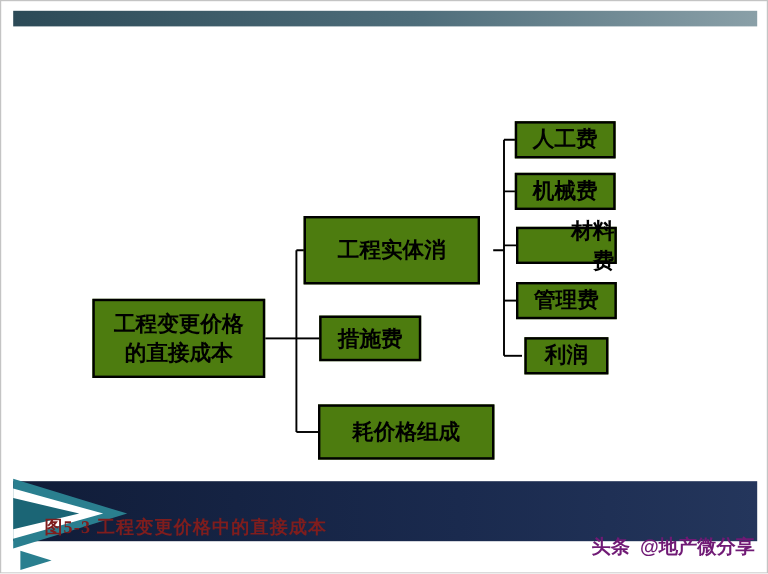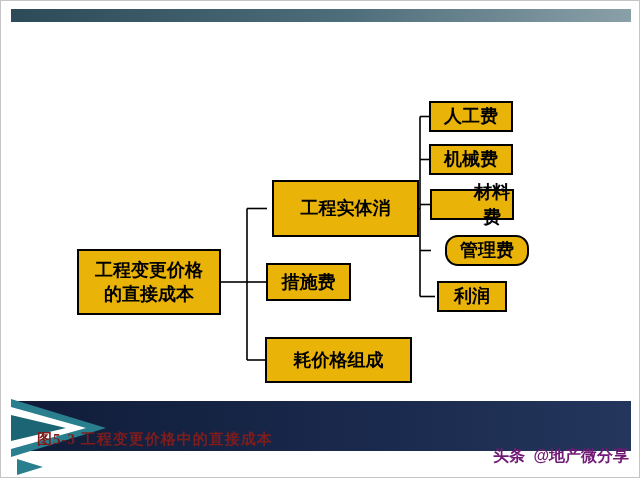--- a/index.html
+++ b/index.html
@@ -8,33 +8,33 @@
     background:#ffffff; border:1px solid #c4c4c4; overflow:hidden;
     font-family:"Liberation Serif","DejaVu Serif",serif;
   }
   .top-bar {
     position:absolute; left:10px; top:8px; width:620px; height:13px;
     background:linear-gradient(90deg,#2c4a57 0%, #4f6e7b 55%, #8aa0a8 100%);
   }
   .connectors { position:absolute; left:0; top:0; width:640px; height:478px; z-index:1; }
   .node {
     position:absolute; z-index:2; box-sizing:border-box;
-    background:#eab308; border:2px solid #000;
+    background:#4d7c0f; border:2px solid #000;
     display:flex; flex-direction:column; align-items:center; justify-content:center;
-    font-weight:bold; font-size:18px; line-height:1.35; text-align:center; color:#000;
+    font-weight:bold; font-size:18px; line-height:1.35; text-align:right; color:#000;
   }
   .node-root   { left:76px;  top:248px; width:144px; height:66px; }
-  .node-l2a    { left:271px; top:179px; width:147px; height:57px; }
+  .node-l2a    { left:252px; top:179px; width:147px; height:57px; }
   .node-l2b    { left:265px; top:262px; width:85px;  height:38px; }
   .node-l2c    { left:264px; top:336px; width:147px; height:46px; }
   .node-leaf   { width:84px; height:31px; }
   .leaf-0 { left:428px; top:100px; }
   .leaf-1 { left:428px; top:143px; }
   .leaf-2 { left:429px; top:188px;padding-left:40px; }
-  .leaf-3 { left:444px; top:234px;border-radius:13px; }
+  .leaf-3 { left:429px; top:234px; }
   .leaf-4 { left:436px; top:280px; width:70px; }
   .bottom-band {
     position:absolute; left:10px; top:400px; width:620px; height:50px; z-index:2;
     background:linear-gradient(90deg,#101c38 0%, #1a2a4e 60%, #24365c 100%);
   }
   .deco-arrows { position:absolute; left:0; top:0; width:640px; height:478px; z-index:3; pointer-events:none; }
   .caption {
     position:absolute; left:36px; top:429px; z-index:4;
     color:#7f1d1d; font-size:15px; font-weight:bold; letter-spacing:1px;
   }

